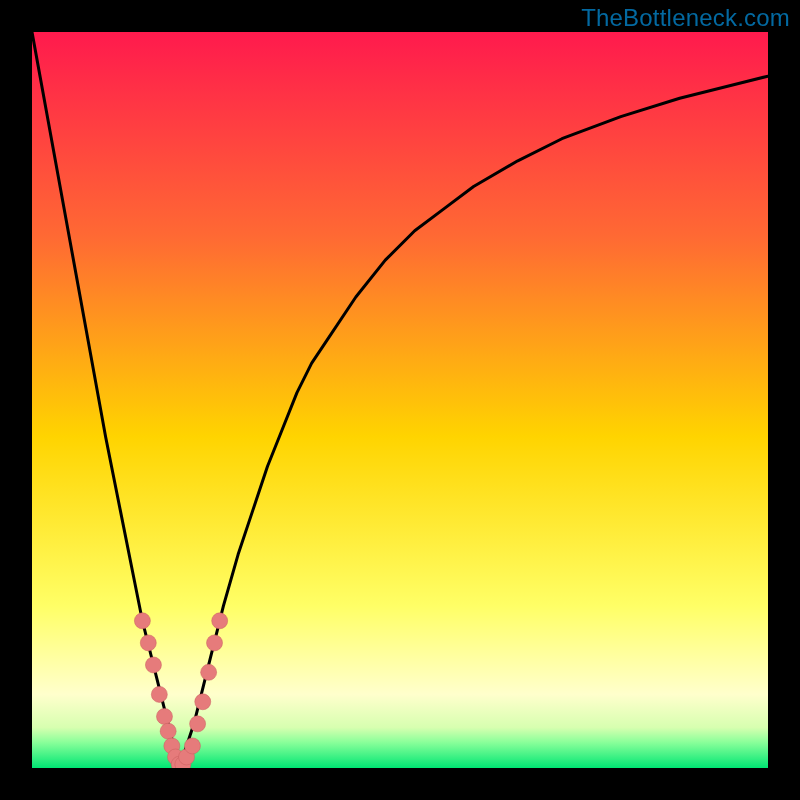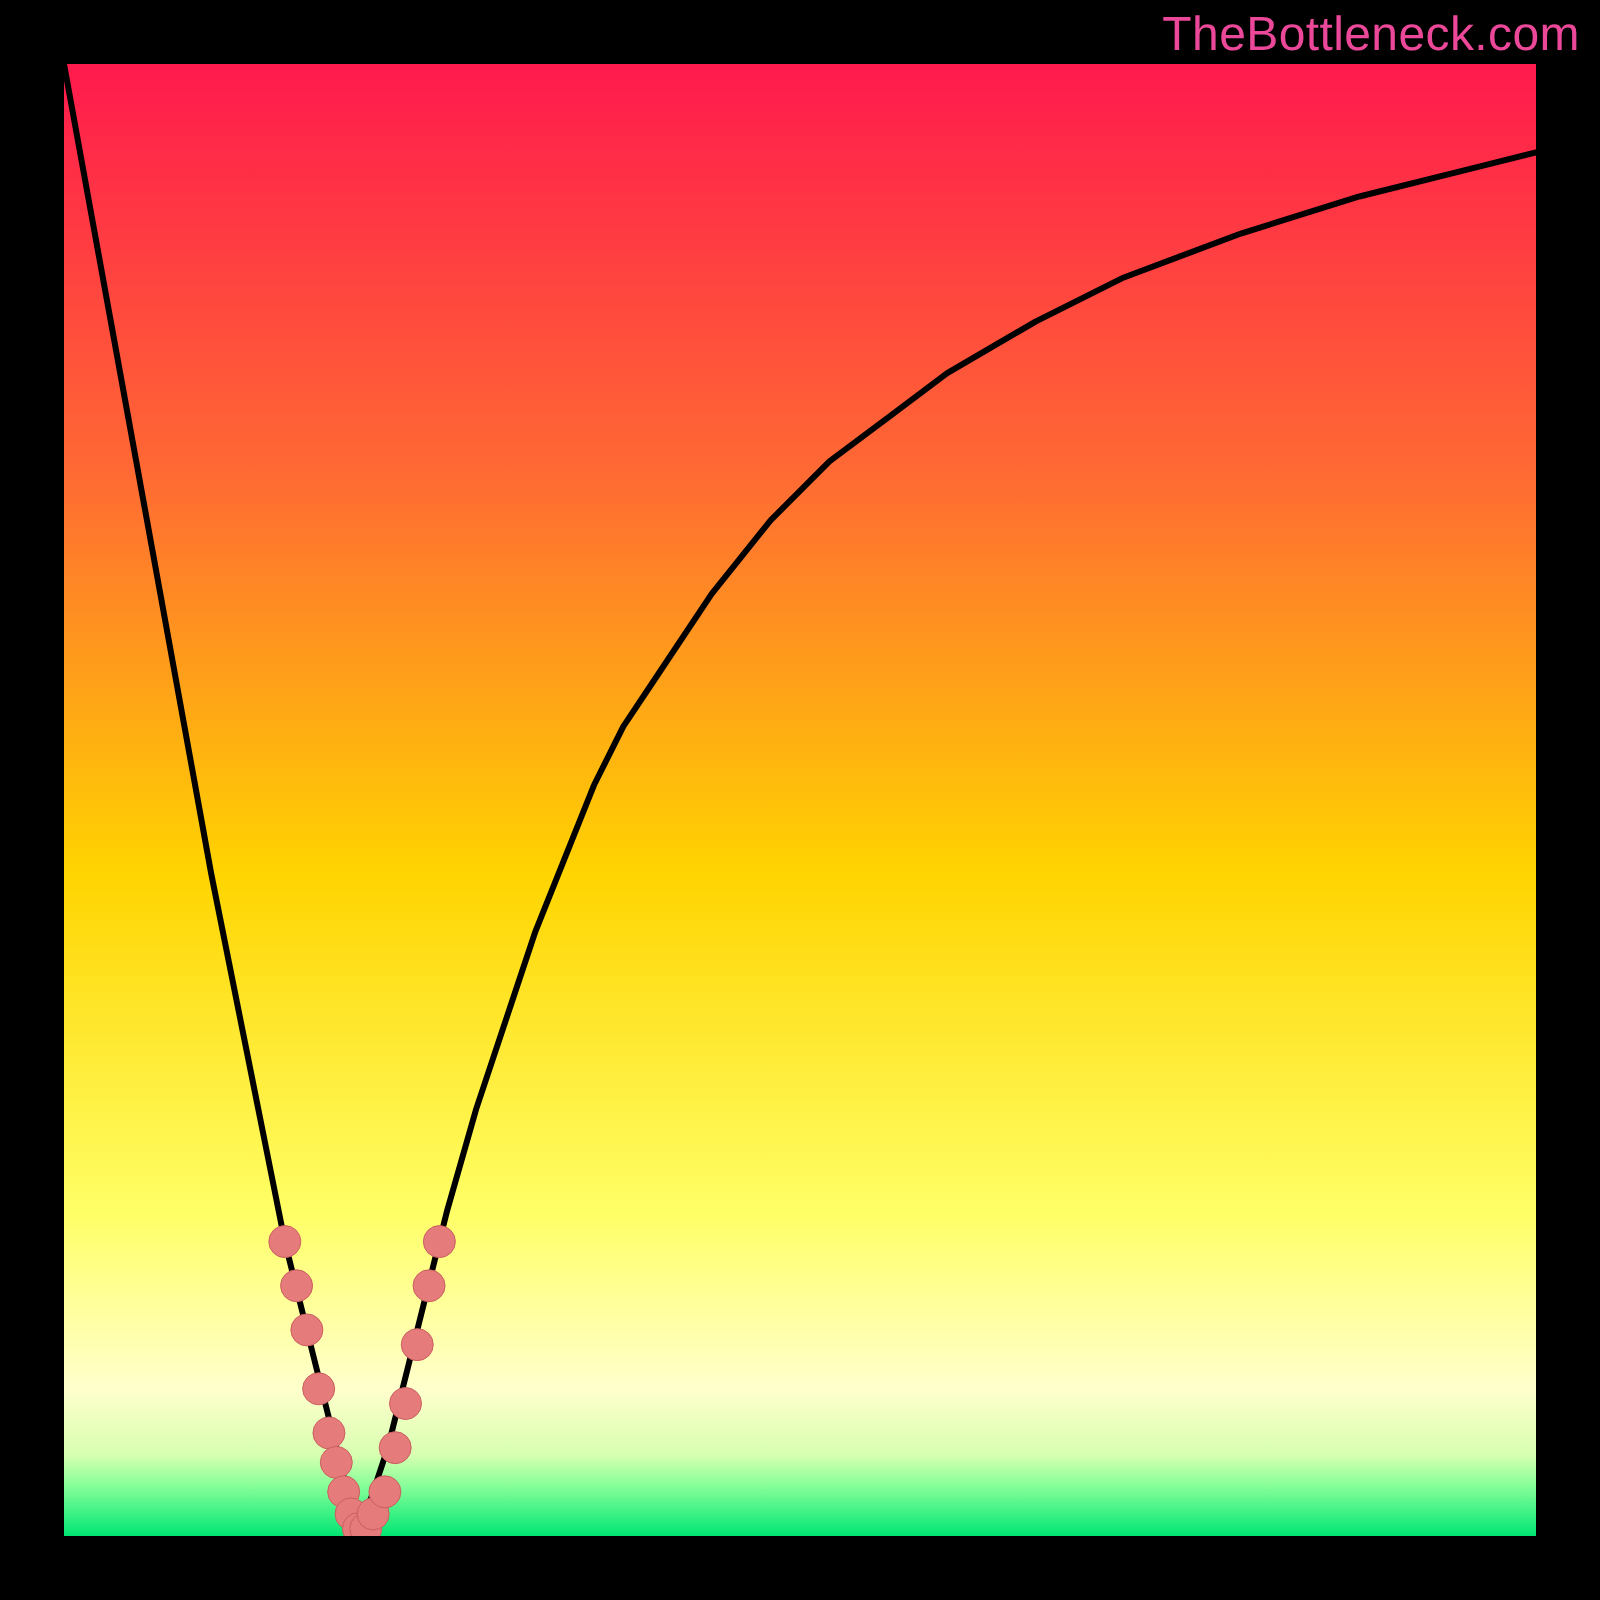--- a/index.html
+++ b/index.html
@@ -22,21 +22,21 @@
     left: 32px;
     top: 32px;
     width: 736px;
     height: 736px;
     overflow: hidden;
   }
   .watermark {
     position: absolute;
     top: 4px;
     right: 10px;
-    color: #ec4899;
+    color: #0369a1;
     font-size: 24px;
     font-weight: 500;
     letter-spacing: 0.2px;
     user-select: none;
   }
   svg {
     display: block;
   }
 </style>
 </head>

